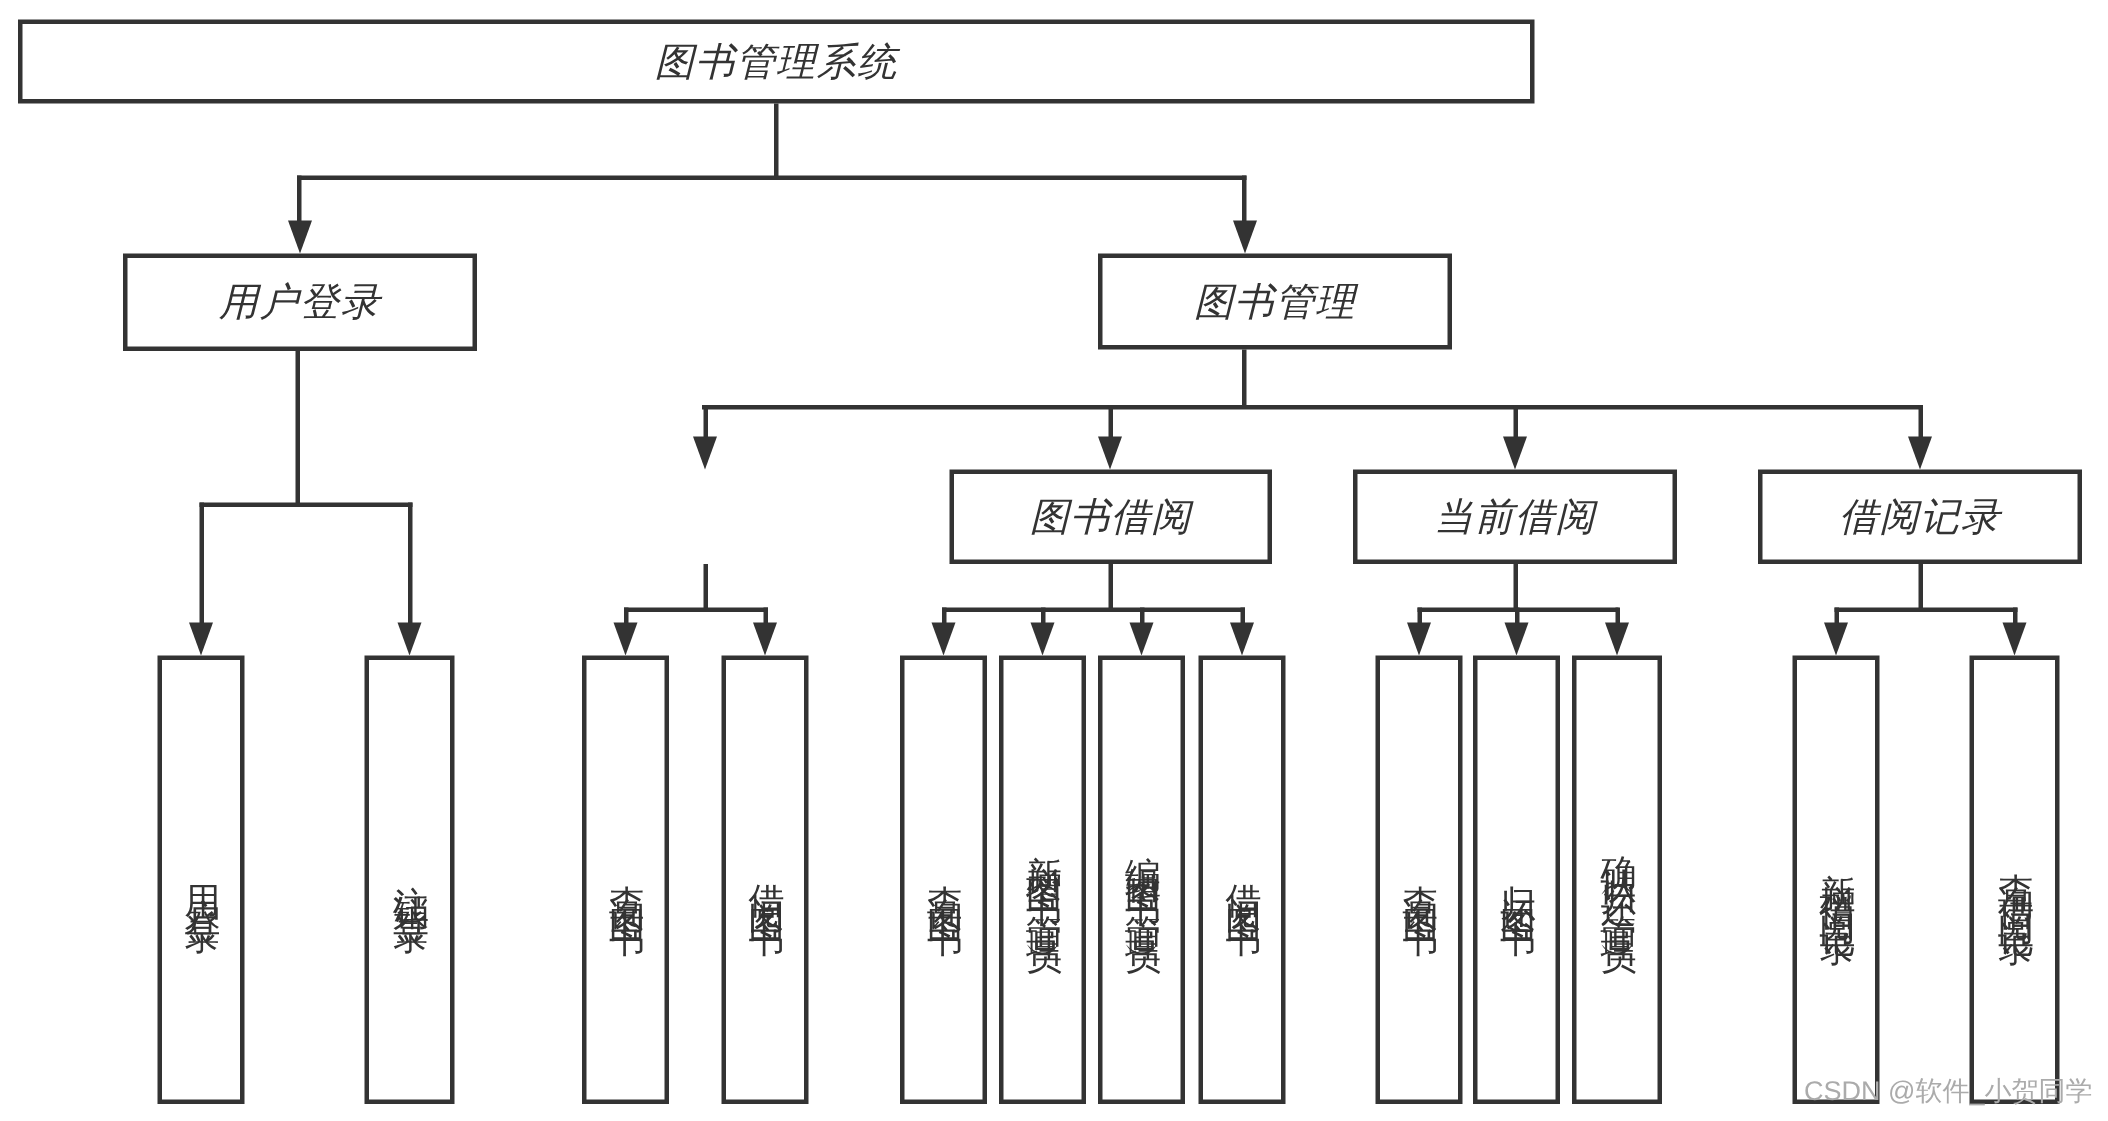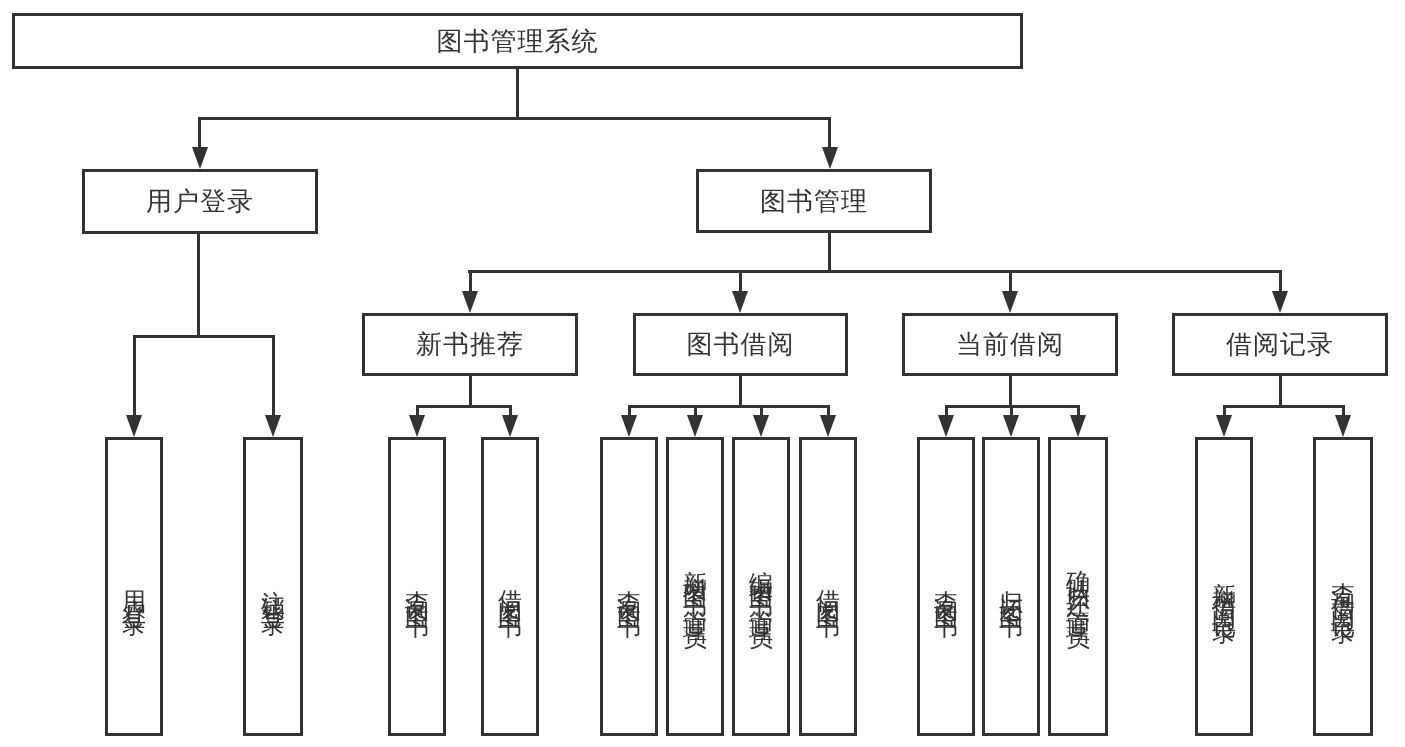--- a/index.html
+++ b/index.html
@@ -15,21 +15,21 @@
     overflow:hidden;
   }
   .box{
     position:absolute;
     box-sizing:border-box;
     border:3px solid var(--line);
     background:#ffffff;
     display:flex;align-items:center;justify-content:center;
     color:var(--text);
   }
-  .hlabel{font-size:26px;letter-spacing:1px;white-space:nowrap;}
+  .hlabel{font-size:26px;letter-spacing:1px;white-space:nowrap;font-style:italic;}
   .leaf .vtext{
     writing-mode:vertical-rl;
     text-orientation:mixed;
     font-size:24px;
     letter-spacing:8px;
     color:var(--text);
     white-space:nowrap;
   }
   .ln{position:absolute;background:var(--line);}
   .arr{
@@ -57,21 +57,21 @@
   <div class="ln" style="left:516px;top:69px;width:3px;height:50px;"></div>
   <div class="ln" style="left:198px;top:117px;width:633px;height:3px;"></div>
   <div class="ln" style="left:198px;top:117px;width:3px;height:32px;"></div>
   <div class="ln" style="left:828px;top:117px;width:3px;height:32px;"></div>
   <div class="arr" style="left:192px;top:147px;"></div>
   <div class="arr" style="left:822px;top:147px;"></div>
 
   <div class="box" style="left:82px;top:169px;width:236px;height:65px;">
     <span class="hlabel">用户登录</span>
   </div>
-  <div class="box" style="left:696px;top:169px;width:236px;height:64px;text-align:center;">
+  <div class="box" style="left:732px;top:169px;width:236px;height:64px;text-align:center;">
     <span class="hlabel">图书管理</span>
   </div>
 
   <div class="ln" style="left:197px;top:234px;width:3px;height:103px;"></div>
   <div class="ln" style="left:133px;top:335px;width:142px;height:3px;"></div>
   <div class="ln" style="left:133px;top:335px;width:3px;height:82px;"></div>
   <div class="ln" style="left:272px;top:335px;width:3px;height:82px;"></div>
   <div class="arr" style="left:126px;top:415px;"></div>
   <div class="arr" style="left:265px;top:415px;"></div>
 
@@ -79,23 +79,20 @@
   <div class="ln" style="left:468px;top:270px;width:814px;height:3px;"></div>
   <div class="ln" style="left:469px;top:270px;width:3px;height:23px;"></div>
   <div class="ln" style="left:739px;top:270px;width:3px;height:23px;"></div>
   <div class="ln" style="left:1009px;top:270px;width:3px;height:23px;"></div>
   <div class="ln" style="left:1279px;top:270px;width:3px;height:23px;"></div>
   <div class="arr" style="left:462px;top:291px;"></div>
   <div class="arr" style="left:732px;top:291px;"></div>
   <div class="arr" style="left:1002px;top:291px;"></div>
   <div class="arr" style="left:1272px;top:291px;"></div>
 
-  <div class="box" style="left:362px;top:313px;width:216px;height:63px;">
-    <span class="hlabel">新书推荐</span>
-  </div>
   <div class="box" style="left:902px;top:313px;width:216px;height:63px;">
     <span class="hlabel">当前借阅</span>
   </div>
   <div class="box" style="left:633px;top:313px;width:215px;height:63px;">
     <span class="hlabel">图书借阅</span>
   </div>
   <div class="box" style="left:1172px;top:313px;width:216px;height:63px;">
     <span class="hlabel">借阅记录</span>
   </div>
 
@@ -170,14 +167,15 @@
     <span class="vtext">确认归还（管理员）</span>
   </div>
 
   <div class="box leaf" style="left:1195px;top:437px;width:58px;height:299px;">
     <span class="vtext">新增借阅记录</span>
   </div>
   <div class="box leaf" style="left:1313px;top:437px;width:60px;height:299px;">
     <span class="vtext">查询借阅记录</span>
   </div>
 
+  <div class="watermark">CSDN @软件_小贺同学</div>
 
 </div>
 
 </body></html>

